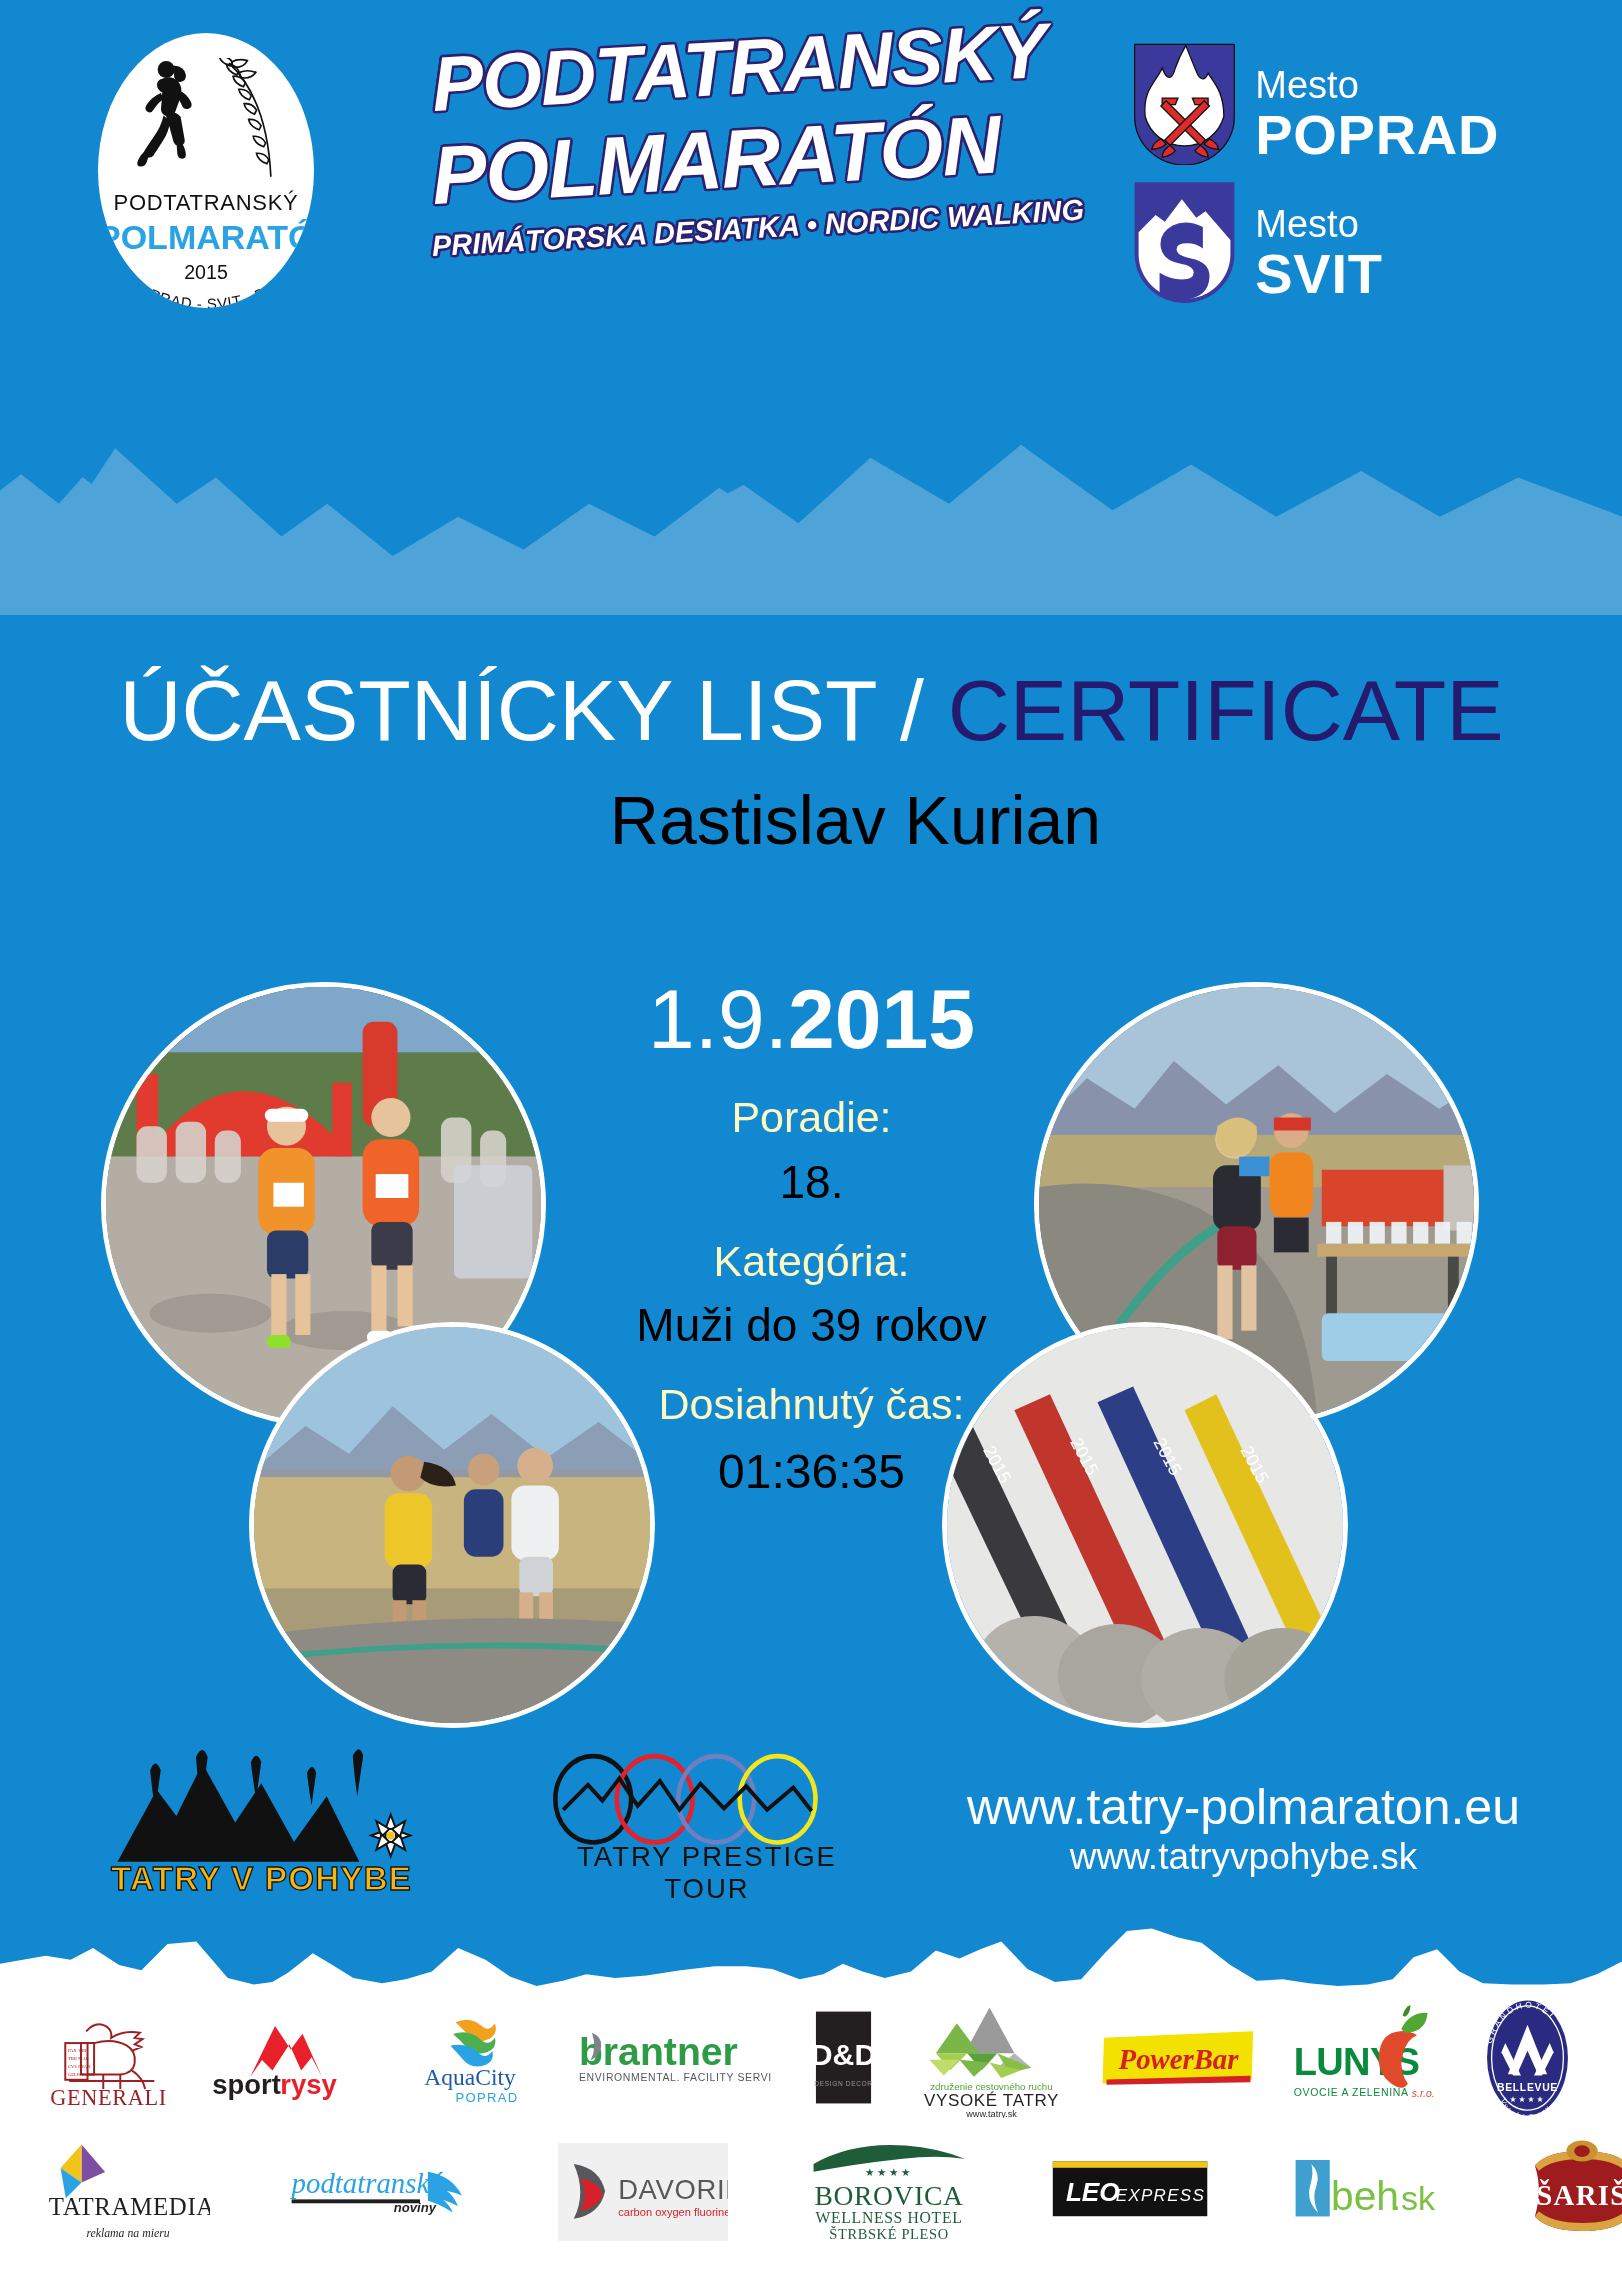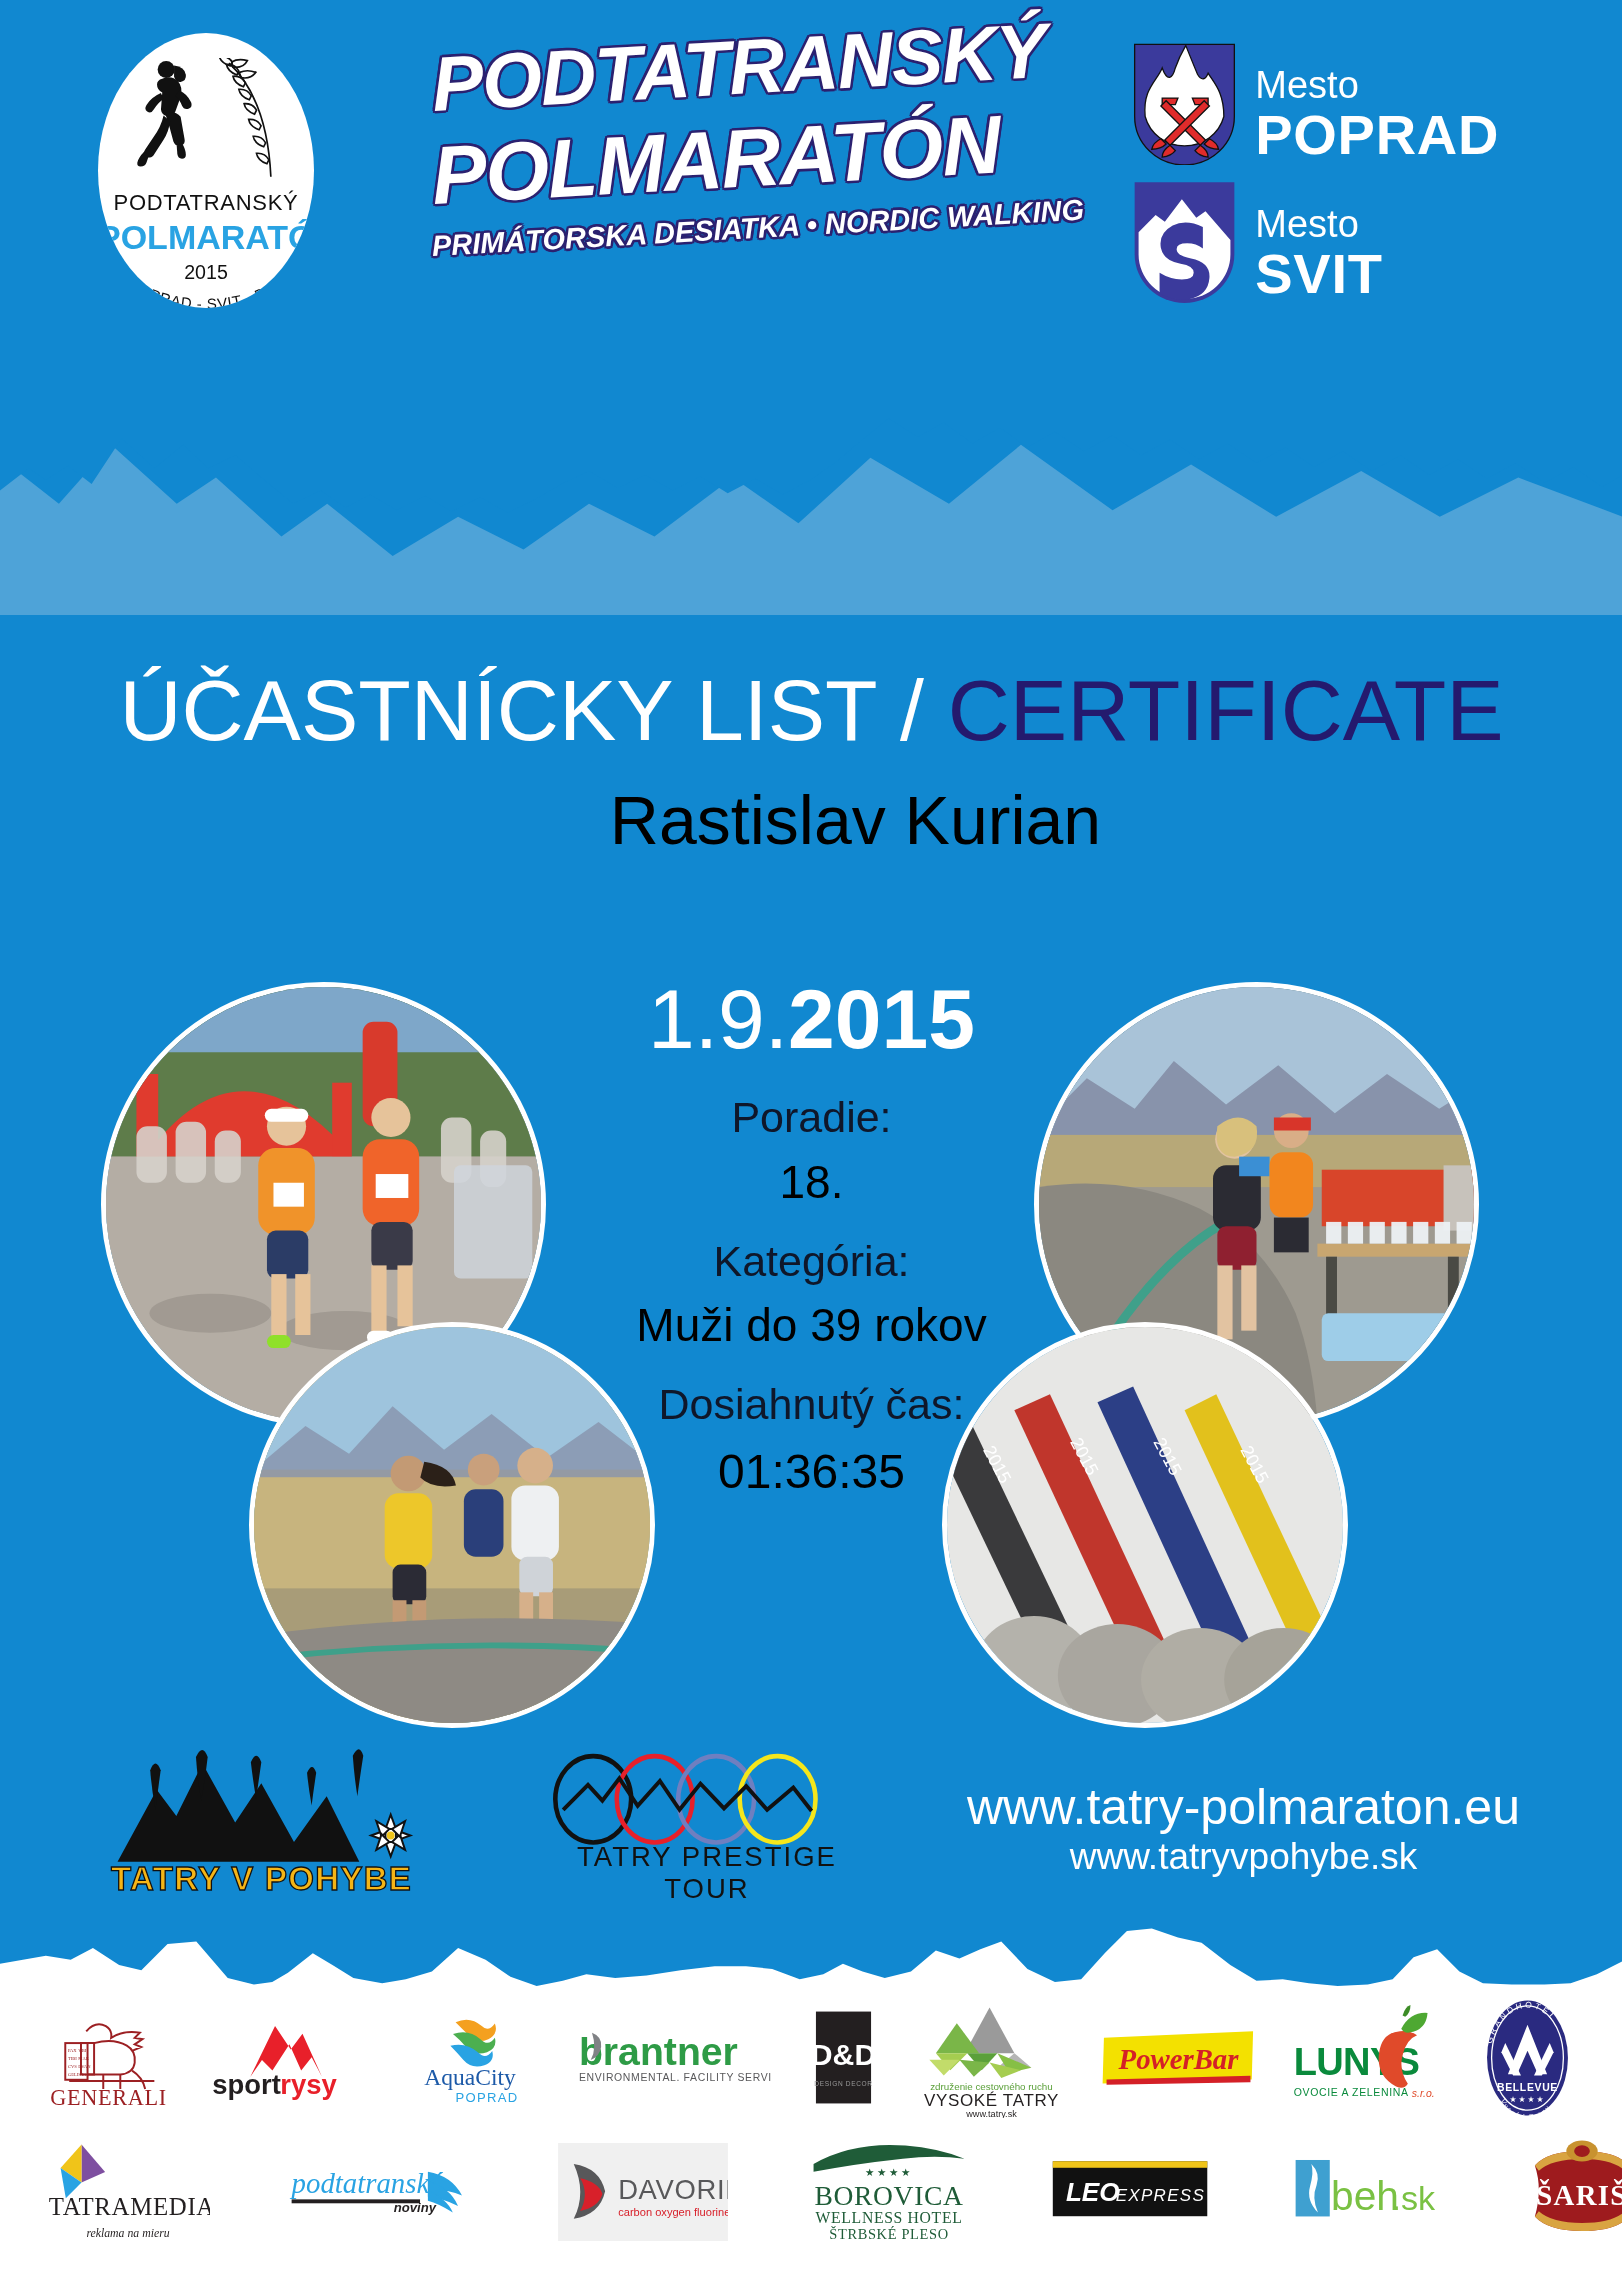--- a/index.html
+++ b/index.html
@@ -101,21 +101,21 @@
     text-align:center; color:#ffffff;
     font-size:42px; line-height:44px;
   }
 
   .center-col{
     position:absolute; left:550px; top:975px; width:523px;
     text-align:center;
   }
   .c-date{ font-size:84px; line-height:89px; color:#ffffff; font-weight:400;}
   .c-date b{ font-weight:bold; }
-  .c-label{ font-size:43px; line-height:47px; color:#0f172a; margin-top:30px;}
+  .c-label{ font-size:43px; line-height:47px; color:#fef9c3; margin-top:30px;}
   .c-value{ font-size:46px; line-height:51px; color:#000000; margin-top:15.7px;}
   .c-value.big{ font-size:48px; line-height:65px; margin-top:11px;}
 
   
   .circ{
     position:absolute;
     border-radius:50%;
     border:5.9px solid #ffffff;
     overflow:hidden;
     box-sizing:border-box;

